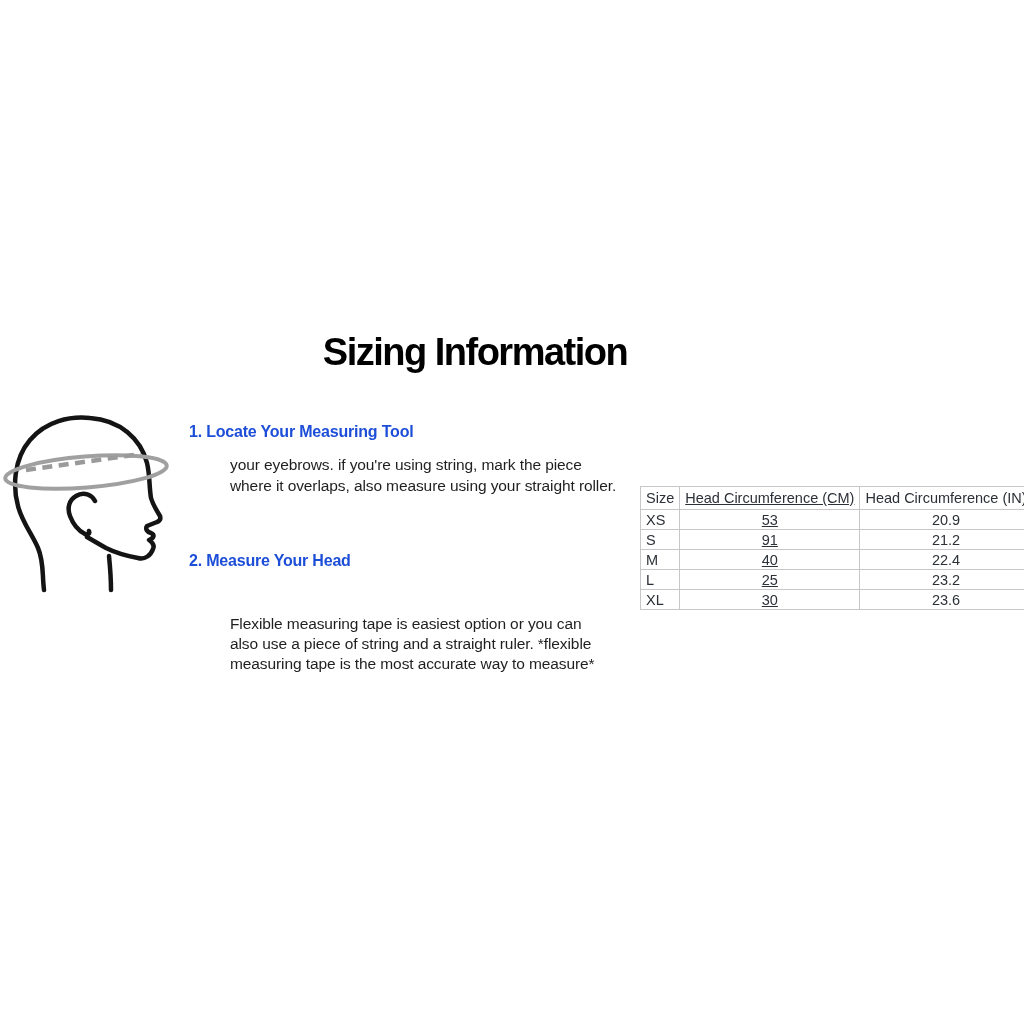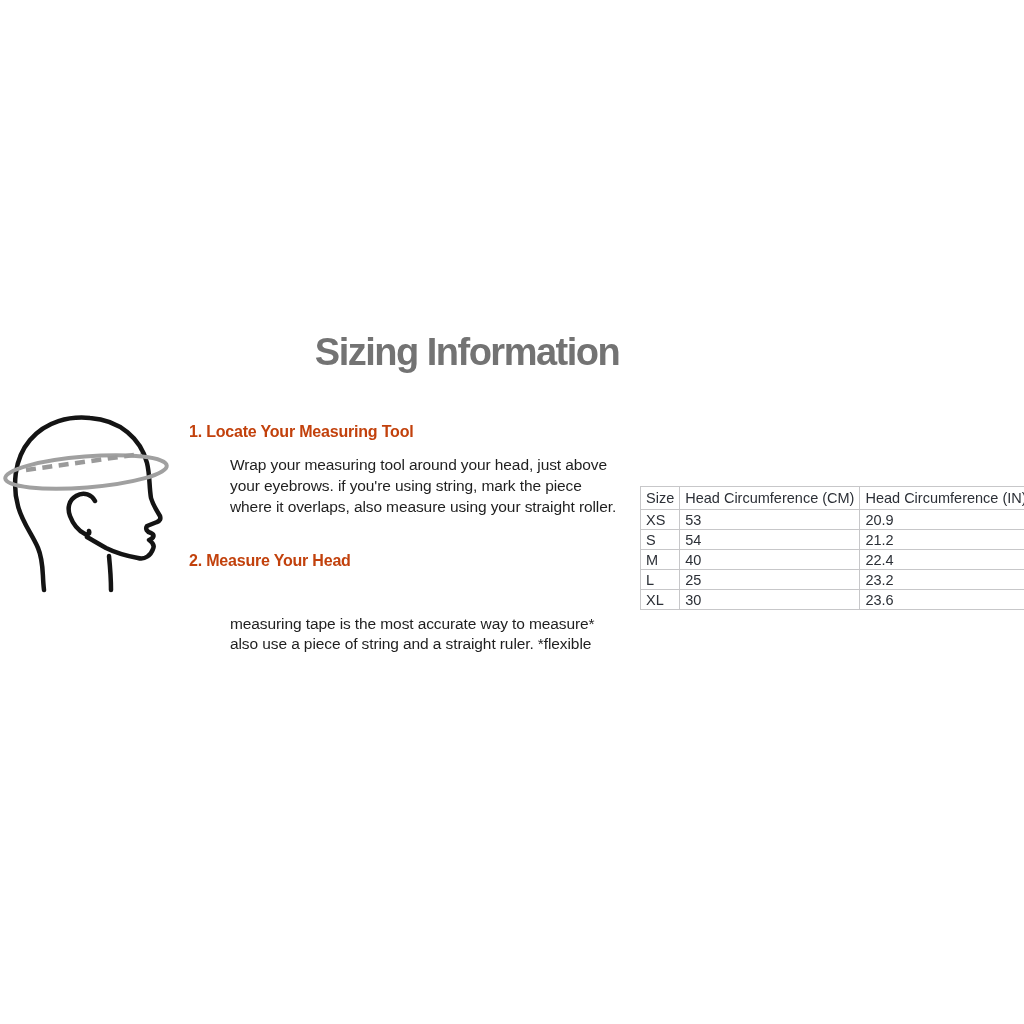--- a/index.html
+++ b/index.html
@@ -7,41 +7,41 @@
     position: relative;
     width: 1024px;
     height: 1024px;
     background: #ffffff;
     font-family: "Liberation Sans", sans-serif;
     overflow: hidden;
   }
   .page-title {
     position: absolute;
     top: 331px;
-    left: 4px;
+    left: 12px;
     width: 926px;
     text-align: center;
     font-size: 38px;
     font-weight: 700;
     letter-spacing: -1.5px;
-    color: #737373;
+    color: #000000;
   }
   .figure {
     position: absolute;
     left: 0;
     top: 410px;
     width: 190px;
     height: 185px;
   }
   .step-heading {
     position: absolute;
     font-size: 16px;
     font-weight: 700;
     letter-spacing: -0.2px;
-    color: #c2410c;
+    color: #1d4ed8;
     white-space: nowrap;
   }
   .step1-heading { left: 189px; top: 423px; }
   .step2-heading { left: 189px; top: 552px; text-align: right; }
   .body-text {
     position: absolute;
     left: 230px;
     font-size: 15.5px;
     line-height: 21px;
     letter-spacing: -0.1px;
@@ -61,24 +61,24 @@
   }
   .size-table th, .size-table td {
     border: 1px solid #c7c7c9;
     font-weight: 400;
     padding: 0 5px;
     white-space: nowrap;
   }
   .size-table th { height: 22px; }
   .size-table td { height: 19px; }
   .col-size { width: 29px; text-align: left; }
-  .col-cm   { width: 163px; }
+  .col-cm   { width: 163px; text-decoration: underline; }
   .col-in   { width: 156px; }
   th.col-cm, th.col-in { text-align: center; }
-  td.num { text-align: left; }
+  td.num { text-align: center; }
 </style>
 </head>
 <body>
 
 <div class="page">
 
   <div class="page-title">Sizing Information</div>
 
   <svg class="figure" viewBox="0 0 190 185">
 
@@ -108,49 +108,49 @@
          C 88 125 90 124 89 121" fill="none" stroke="#141414" stroke-width="4.5" stroke-linecap="round" stroke-linejoin="round"></path>
 
     <ellipse cx="86" cy="62" rx="81" ry="15.5" transform="rotate(-4.5 86 62)" fill="none" stroke="#a0a0a0" stroke-width="4"></ellipse>
 
     <path d="M 26 60 L 141 44" fill="none" stroke="#9a9a9a" stroke-width="4.5" stroke-dasharray="10 6.5"></path>
   </svg>
 
   <div class="step-heading step1-heading">1. Locate Your Measuring Tool</div>
 
   <div class="body-text body1">
-    <div>Wrap your measuring tool around your head, just above</div>
     <div>your eyebrows. if you're using string, mark the piece</div>
     <div>where it overlaps, also measure using your straight roller.</div>
   </div>
 
   <div class="step-heading step2-heading">2. Measure Your Head</div>
 
   <div class="body-text body2">
+    <div>Flexible measuring tape is easiest option or you can</div>
+    <div>also use a piece of string and a straight ruler. *flexible</div>
     <div>measuring tape is the most accurate way to measure*</div>
-    <div>also use a piece of string and a straight ruler. *flexible</div>
   </div>
 
   <table class="size-table">
     <thead>
       <tr>
         <th class="col-size">Size</th>
         <th class="col-cm">Head Circumference (CM)</th>
         <th class="col-in">Head Circumference (IN)</th>
       </tr>
     </thead>
     <tbody>
       <tr>
         <td class="col-size">XS</td>
         <td class="col-cm num">53</td>
         <td class="col-in num">20.9</td>
       </tr>
       <tr>
         <td class="col-size">S</td>
-        <td class="col-cm num">54</td>
+        <td class="col-cm num">91</td>
         <td class="col-in num">21.2</td>
       </tr>
       <tr>
         <td class="col-size">M</td>
         <td class="col-cm num">40</td>
         <td class="col-in num">22.4</td>
       </tr>
       <tr>
         <td class="col-size">L</td>
         <td class="col-cm num">25</td>

